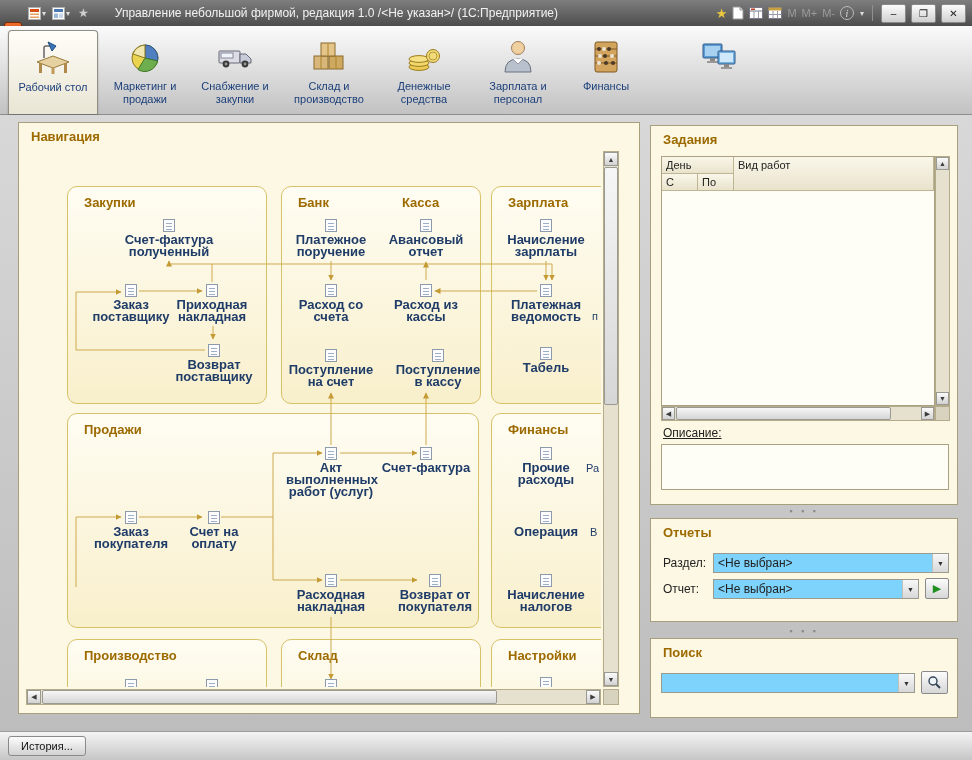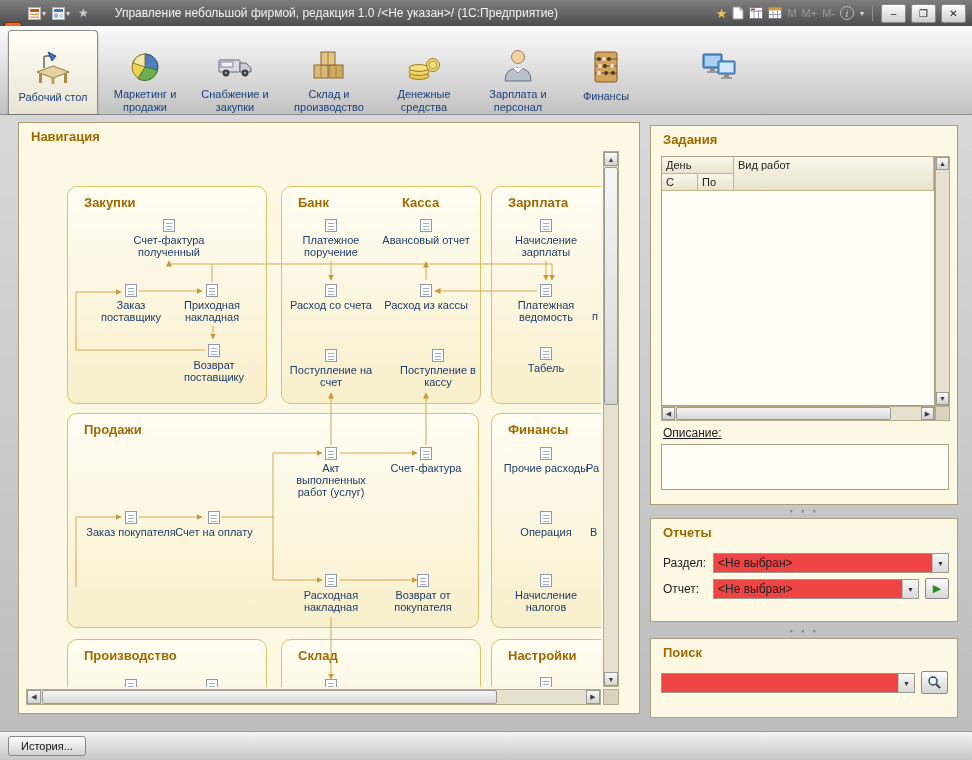--- a/index.html
+++ b/index.html
@@ -15,42 +15,42 @@
 .tb-title{margin-left:26px;font-size:12px;color:#f2f2f2;white-space:nowrap;overflow:hidden;}
 .tb-right{margin-left:auto;display:flex;align-items:center;gap:5px;padding-right:6px;}
 .tb-star-gold{color:#ecc83f;font-size:13px;}
 .tb-mem{color:#9b9b9b;font-size:11px;}
 .tb-info{width:14px;height:14px;border:1px solid #bbb;border-radius:50%;color:#ddd;font-size:10px;font-style:italic;font-family:"Liberation Serif",serif;display:flex;align-items:center;justify-content:center;}
 .tb-sep{width:1px;height:16px;background:#3c3c3c;border-right:1px solid #909090;margin:0 3px;}
 .winbtn{width:25px;height:19px;border:1px solid #8a8a8a;border-radius:2px;background:linear-gradient(#fcfcfc,#cfcfcf);color:#222;font-size:10px;display:flex;align-items:center;justify-content:center;}
 
 
 .tabstrip{position:absolute;left:0;top:26px;width:972px;height:89px;background:linear-gradient(#fbfbfb,#c2c2c2);border-bottom:1px solid #8e8e8e;display:flex;align-items:flex-start;padding:4px 0 0 8px;gap:4px;}
-.tab{height:84px;display:flex;flex-direction:column;align-items:center;padding-top:14px;border-radius:4px 4px 0 0;cursor:pointer;}
+.tab{height:84px;display:flex;flex-direction:column;align-items:center;padding-top:4px;border-radius:4px 4px 0 0;cursor:pointer;}
 .tab:nth-child(1){width:90px}.tab:nth-child(2){width:86px}.tab:nth-child(3){width:86px}.tab:nth-child(4){width:94px}.tab:nth-child(5){width:88px}.tab:nth-child(6){width:92px}.tab:nth-child(7){width:76px}.tab:nth-child(8){width:142px}
 .tab .tab-icon{height:46px;display:flex;align-items:center;}
 .tab-label{font-size:11px;line-height:13px;color:#1c3f7a;text-align:center;}
 .tab.active{background:linear-gradient(#fffef8,#e9e5d4);border:1px solid #8f8f85;border-bottom:none;box-shadow:0 1px 2px rgba(0,0,0,.25);}
 
 
 .workspace{position:absolute;left:0;top:115px;width:972px;height:616px;background:linear-gradient(#d8d8d8,#bdbdbd);}
 .panel{position:absolute;background:#fcf8e3;border:1px solid #a8a07c;}
 .panel-title{position:absolute;left:12px;top:6px;font-size:13px;font-weight:bold;color:#9d6a00;}
 
 
 .nav-panel{left:18px;top:7px;width:622px;height:592px;}
 .flow-clip{position:absolute;left:7px;top:28px;width:575px;height:536px;overflow:hidden;}
 .flow-group{position:absolute;border:1px solid #d8c268;border-radius:10px;background:linear-gradient(#fffdf3,#f8efcb);}
 .flow-group-title{position:absolute;top:8px;font-size:13px;font-weight:bold;color:#9d6a00;white-space:nowrap;}
 svg.arrows{position:absolute;left:0;top:0;pointer-events:none;}
 svg.arrows polyline{fill:none;stroke:#cfa94e;stroke-width:1;}
 .flow-item{position:absolute;width:90px;text-align:center;cursor:pointer;}
 .doc-icon{width:12px;height:13px;margin:0 auto 2px;background:#fdfdff;border:1px solid #8d9aac;position:relative;}
 .doc-icon::before{content:"";position:absolute;left:2px;right:2px;top:3px;height:7px;background:repeating-linear-gradient(to bottom,#9fb0c4 0 1px,transparent 1px 3px);}
-.flow-label{font-size:11px;line-height:12px;color:#1f3c68;}
+.flow-label{font-size:13px;line-height:12px;color:#1f3c68;font-weight:bold;}
 .flow-partial{position:absolute;font-size:11px;color:#1f3c68;white-space:nowrap;}
 
 
 .sb{position:absolute;background:#e6e1ce;border:1px solid #b3ab89;}
 .sb-btn{position:absolute;background:linear-gradient(#fbfbfb,#d2d2d2);border:1px solid #9a9a93;display:flex;align-items:center;justify-content:center;font-size:7px;color:#3c3c3c;}
 .sb-thumb{position:absolute;background:linear-gradient(#f6f6f6,#d6d6d6);border:1px solid #9a9a93;border-radius:2px;}
 .sb-corner{position:absolute;background:#d8d3bf;border:1px solid #b3ab89;}
 
 
 .tasks-panel{left:650px;top:10px;width:308px;height:380px;}
@@ -59,21 +59,21 @@
 .tbl-body{position:absolute;left:0;top:34px;right:0;bottom:0;background:#fffef6;}
 .fld-label{position:absolute;font-size:12px;color:#222;}
 .desc-box{position:absolute;left:10px;top:318px;width:288px;height:46px;border:1px solid #a9a182;background:#fffef6;}
 
 
 .splitter{position:absolute;left:650px;width:308px;height:8px;display:flex;align-items:center;justify-content:center;color:#8a8a8a;font-size:9px;letter-spacing:3px;}
 
 
 .reports-panel{left:650px;top:403px;width:308px;height:104px;}
 .search-panel{left:650px;top:523px;width:308px;height:80px;}
-.combo{position:absolute;height:20px;background:#ef4444;border:1px solid #9a9a8e;display:flex;}
+.combo{position:absolute;height:20px;background:#7dd3fc;border:1px solid #9a9a8e;display:flex;}
 .combo-val{flex:1;font-size:12px;color:#222;padding:2px 4px;white-space:nowrap;overflow:hidden;}
 .combo-btn{width:16px;border-left:1px solid #c0c0b8;background:linear-gradient(#f8f8f8,#d8d8d8);display:flex;align-items:center;justify-content:center;font-size:7px;color:#333;}
 .run-btn{position:absolute;width:24px;height:21px;border:1px solid #8a8a8a;border-radius:2px;background:linear-gradient(#fcfcfc,#d6d6d6);display:flex;align-items:center;justify-content:center;}
 .run-tri{color:#1f8f1f;font-size:11px;line-height:11px;}
 .search-btn{position:absolute;left:270px;top:32px;width:27px;height:23px;border:1px solid #8a8a8a;border-radius:2px;background:linear-gradient(#fcfcfc,#d6d6d6);display:flex;align-items:center;justify-content:center;}
 
 
 .statusbar{position:absolute;left:0;top:731px;width:972px;height:29px;background:linear-gradient(#f4f4f4,#c6c6c6);border-top:1px solid #9c9c9c;display:flex;align-items:center;padding-left:8px;}
 .history-btn{height:20px;padding:0 12px;border:1px solid #8a8a8a;border-radius:3px;background:linear-gradient(#fcfcfc,#d2d2d2);font-size:11px;color:#111;font-family:"Liberation Sans",sans-serif;}
 </style>
@@ -366,21 +366,21 @@
             <div class="flow-label">Заказ покупателя</div>
           </div>
           <div class="flow-item" style="left: 143px; top: 360px;">
             <div class="doc-icon"></div>
             <div class="flow-label">Счет на оплату</div>
           </div>
           <div class="flow-item" style="left: 260px; top: 423px;">
             <div class="doc-icon"></div>
             <div class="flow-label">Расходная накладная</div>
           </div>
-          <div class="flow-item" style="left: 352px; top: 423px;">
+          <div class="flow-item" style="left: 364px; top: 423px;">
             <div class="doc-icon"></div>
             <div class="flow-label">Возврат от покупателя</div>
           </div>
           <div class="flow-item" style="left: 475px; top: 296px;">
             <div class="doc-icon"></div>
             <div class="flow-label">Прочие расходы</div>
           </div>
           <div class="flow-item" style="left: 475px; top: 360px;">
             <div class="doc-icon"></div>
             <div class="flow-label">Операция</div>

